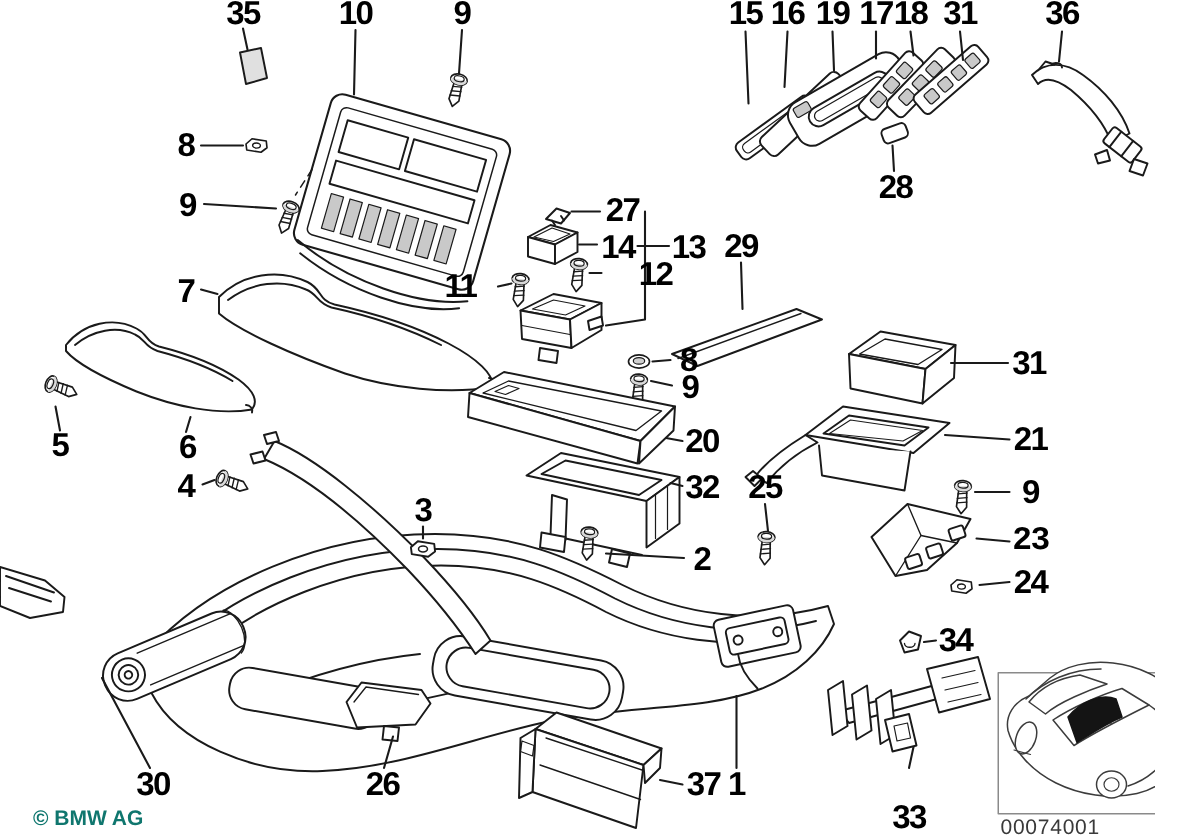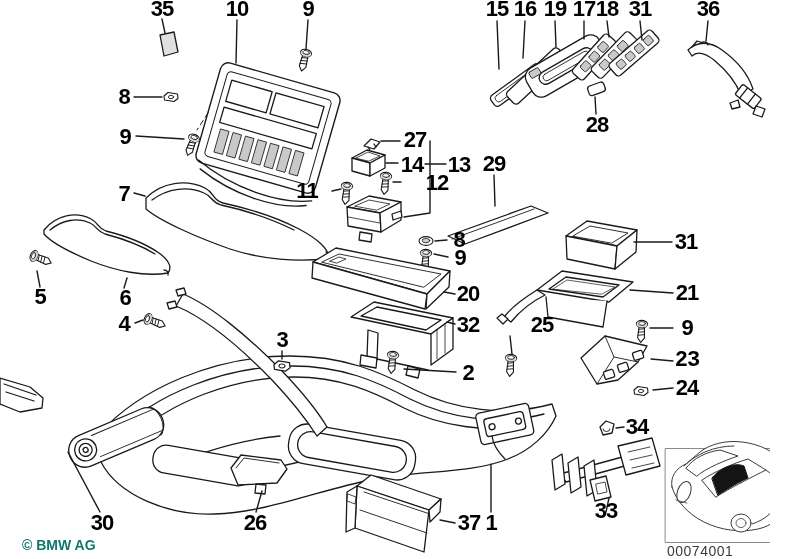--- a/index.html
+++ b/index.html
@@ -404,30 +404,30 @@
       <div class="part-label" style="left: 124px; top: 194px;">7</div>
       <div class="part-label" style="left: 459px; top: 240px;">8</div>
       <div class="part-label" style="left: 686px; top: 242px;">31</div>
       <div class="part-label" style="left: 460px; top: 258px;">9</div>
       <div class="part-label" style="left: 687px; top: 293px;">21</div>
       <div class="part-label" style="left: 468px; top: 294px;">20</div>
       <div class="part-label" style="left: 40px; top: 297px;">5</div>
       <div class="part-label" style="left: 125px; top: 298px;">6</div>
       <div class="part-label" style="left: 124px; top: 324px;">4</div>
       <div class="part-label" style="left: 468px; top: 325px; text-align: right;">32</div>
-      <div class="part-label" style="left: 510px; top: 325px; margin-left: 32px;">25</div>
+      <div class="part-label" style="left: 510px; top: 325px;">25</div>
       <div class="part-label" style="left: 687px; top: 328px;">9</div>
       <div class="part-label" style="left: 282px; top: 340px;">3</div>
       <div class="part-label" style="left: 687px; top: 361px; font-family: Liberation Mono, monospace;">23</div>
       <div class="part-label" style="left: 468px; top: 373px;">2</div>
       <div class="part-label" style="left: 687px; top: 388px;">24</div>
       <div class="part-label" style="left: 637px; top: 427px;">34</div>
       <div class="part-label" style="left: 102px; top: 523px;">30</div>
       <div class="part-label" style="left: 255px; top: 523px;">26</div>
       <div class="part-label" style="left: 469px; top: 523px;">37</div>
       <div class="part-label" style="left: 491px; top: 523px;">1</div>
-      <div class="part-label" style="left: 606px; top: 511px;">33</div>
+      <div class="part-label" style="left: 606px; top: 545px;">33</div>
     </div>
 
   <div class="copyright">© BMW AG</div>
   <div class="plate-code">00074001</div>
 
 </div>
 
 </body></html>

